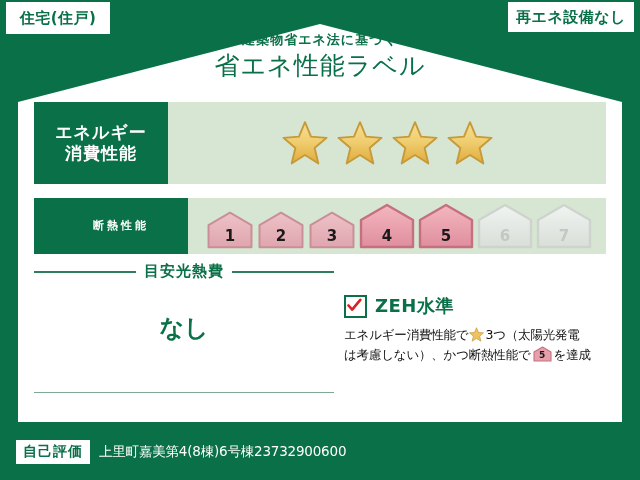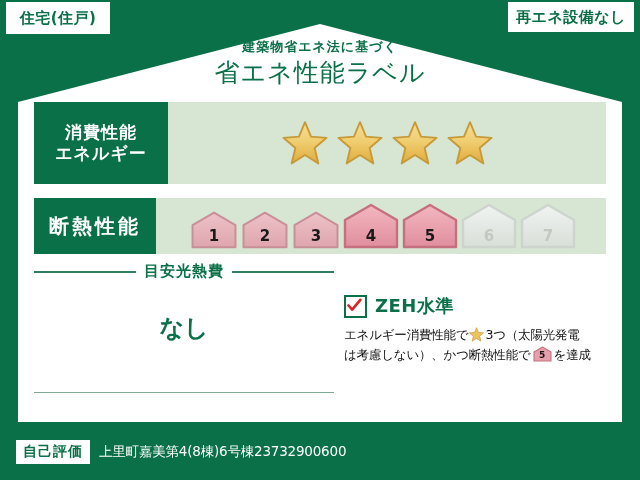--- a/index.html
+++ b/index.html
@@ -13,39 +13,39 @@
     clip-path:polygon(0% 19.6%, 50% 0%, 100% 19.6%, 100% 100%, 0% 100%);}
 
   
   .tab{position:absolute;top:2px;background:#ffffff;color:#0a7048;
        font-weight:bold;font-size:15px;letter-spacing:.5px;
        display:flex;align-items:center;justify-content:center;}
   .tab-left{left:6px;width:104px;height:32px;}
   .tab-right{right:6px;width:126px;height:30px;}
 
   
-  .title-wrap{position:absolute;left:0;top:40px;width:640px;text-align:center;
+  .title-wrap{position:absolute;left:0;top:33px;width:640px;text-align:center;
               color:#0a7048;}
   .title-sub{font-size:13px;font-weight:bold;letter-spacing:1px;line-height:1;}
   .title-main{font-size:25px;font-weight:normal;letter-spacing:1px;margin-top:7px;
               line-height:1;}
 
   
   .row{position:absolute;left:34px;width:572px;display:flex;align-items:stretch;}
   .row-label{background:#0a7048;color:#fff;font-weight:bold;
              display:flex;flex-direction:column;align-items:center;
              justify-content:center;text-align:center;line-height:1.25;}
   .row-body{background:#d7e6d3;flex:1;display:flex;align-items:center;}
 
   #row-energy{top:102px;height:82px;}
   #row-energy .row-label{width:134px;font-size:17px;letter-spacing:1px;}
   #row-energy .row-body{justify-content:center;}
 
   #row-insul{top:198px;height:56px;}
-  #row-insul .row-label{width:122px;font-size:20px;letter-spacing:3px;}
+  #row-insul .row-label{width:134px;font-size:11px;letter-spacing:3px;padding-left:20px;}
   #row-insul .row-body{justify-content:center;gap:2px;padding-left:4px;}
 
   
   .stars{display:flex;align-items:center;gap:9px;}
   .star{width:46px;height:46px;display:block;}
 
   
   .houses{display:flex;align-items:flex-end;gap:1px;}
   .house{position:relative;display:flex;align-items:flex-end;
          justify-content:center;}
@@ -100,22 +100,22 @@
   <div class="tab tab-left">住宅(住戸)</div>
   <div class="tab tab-right">再エネ設備なし</div>
 
   <div class="title-wrap">
     <div class="title-sub">建築物省エネ法に基づく</div>
     <div class="title-main">省エネ性能ラベル</div>
   </div>
 
   <div class="row" id="row-energy">
     <div class="row-label">
+      <span>エネルギー</span>
       <span>消費性能</span>
-      <span>エネルギー</span>
     </div>
     <div class="row-body">
       <div class="stars" id="stars-container">
           <span class="star"><svg width="46" height="46" viewBox="0 0 64 64">
               <defs>
                 <linearGradient id="sg0" x1="0" y1="0" x2="0" y2="1">
                   <stop offset="0%" stop-color="#f7dc94"></stop>
                   <stop offset="45%" stop-color="#f0cf72"></stop>
                   <stop offset="100%" stop-color="#e0ab3c"></stop>
                 </linearGradient>

